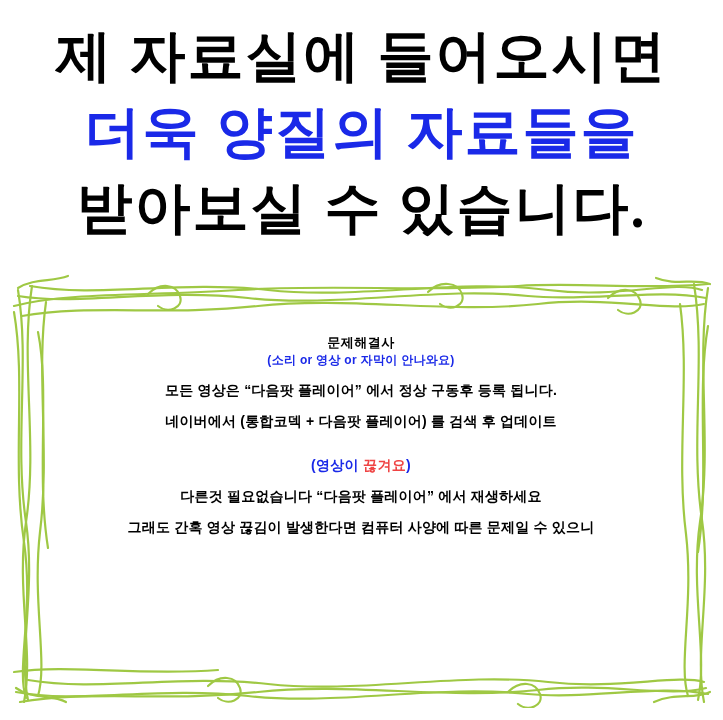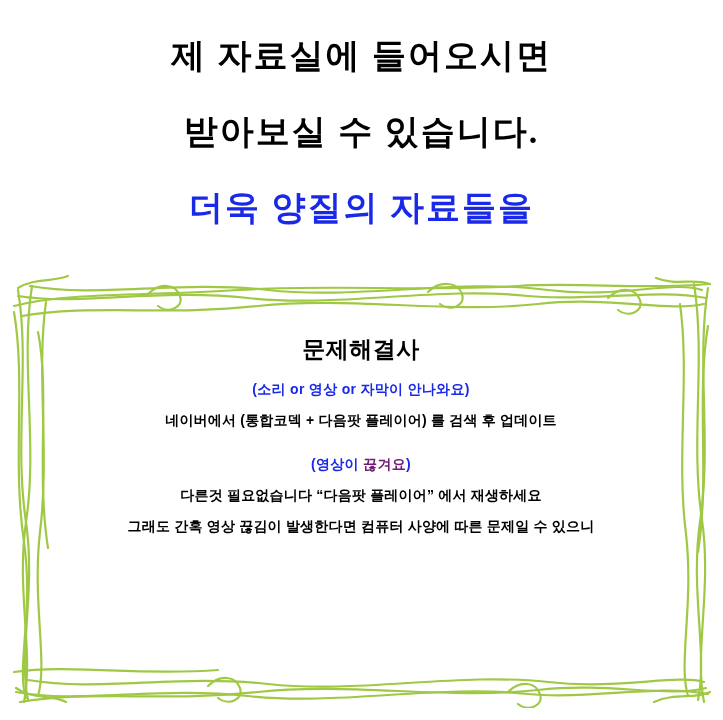--- a/index.html
+++ b/index.html
@@ -24,21 +24,21 @@
   .headline {
     position: absolute;
     top: 18px;
     left: 0;
     width: 723px;
     text-align: center;
   }
   .headline-line {
     font-family: "Liberation Serif", serif;
     font-weight: bold;
-    font-size: 34px;
+    font-size: 56px;
     line-height: 76px;
     letter-spacing: 2px;
     color: #000000;
     white-space: nowrap;
   }
   .headline-line.accent {
     color: #1a29e8;
   }
 
   
@@ -61,31 +61,30 @@
   .content {
     position: absolute;
     left: 0;
     top: 0;
     width: 706px;
     height: 436px;
     text-align: center;
     font-family: "Liberation Sans", sans-serif;
   }
   .c-title {
-    font-size: 23px;
+    font-size: 13px;
     font-weight: bold;
     color: #000000;
     margin-top: 62px;
     letter-spacing: 0.5px;
   }
   .c-subtitle {
-    font-size: 14px;
+    font-size: 12px;
     font-weight: bold;
     color: #1a29e8;
-    margin-top: 16px;
     letter-spacing: 0.3px;
   }
   .c-line {
     font-size: 14px;
     font-weight: bold;
     color: #000000;
     margin-top: 13px;
     letter-spacing: 0.2px;
   }
   .c-line.red {
@@ -95,36 +94,36 @@
     height: 26px;
   }
   .c-subtitle2 {
     font-size: 14px;
     font-weight: bold;
     color: #1a29e8;
     margin-top: 0px;
     letter-spacing: 0.3px;
   }
   .hl-red {
-    color: #701a75;
+    color: #ef4444;
   }
   .hl-black {
     color: #000000;
   }
   .nowrap { white-space: nowrap; }
 </style>
 </head>
 <body>
 
 <div class="page">
 
   <div class="headline">
     <div class="headline-line">제 자료실에 들어오시면</div>
+    <div class="headline-line accent">더욱 양질의 자료들을</div>
     <div class="headline-line">받아보실 수 있습니다.</div>
-    <div class="headline-line accent">더욱 양질의 자료들을</div>
   </div>
 
   <div class="frame-wrap">
     <svg class="frame-svg" viewBox="0 0 706 436" preserveAspectRatio="none">
       <g fill="none" stroke="#9ac63a" stroke-width="2.2" stroke-linecap="round" stroke-linejoin="round" opacity="0.95">
 
         <path d="M6,34 C60,20 140,24 230,18 C320,12 420,20 510,14 C570,10 640,18 700,12"></path>
         <path d="M10,24 C70,34 150,16 240,26 C330,36 430,14 520,24 C580,30 650,16 698,26"></path>
         <path d="M14,44 C80,32 160,44 250,34 C340,24 440,42 530,32 C600,24 660,40 696,32"></path>
         <path d="M22,14 C90,26 170,8 260,18 C350,28 450,6 540,18 C610,27 665,8 694,18"></path>
@@ -156,20 +155,21 @@
         <path d="M648,6 C668,14 686,6 702,12"></path>
         <path d="M8,416 C24,428 44,422 58,430"></path>
         <path d="M646,430 C668,420 686,428 702,420"></path>
       </g>
     </svg>
 
     <div class="content">
       <div class="c-title">문제해결사</div>
 
       <div class="c-subtitle">(소리 or 영상 or 자막이 안나와요)</div>
+      <div class="c-line">모든 영상은 “다음팟 플레이어” 에서 정상 구동후 등록 됩니다.</div>
       <div class="c-line">네이버에서 (통합코덱 + 다음팟 플레이어) 를 검색 후 업데이트</div>
 
       <div class="c-gap"></div>
 
       <div class="c-subtitle2"><span>(영상이 </span><span class="hl-red">끊겨요</span><span>)</span></div>
 
       <div class="c-line">다른것 필요없습니다  “다음팟 플레이어” 에서 재생하세요</div>
       <div class="c-line">그래도 간혹 영상 끊김이 발생한다면 컴퓨터 사양에 따른 문제일 수 있으니</div>
     </div>
   </div>

